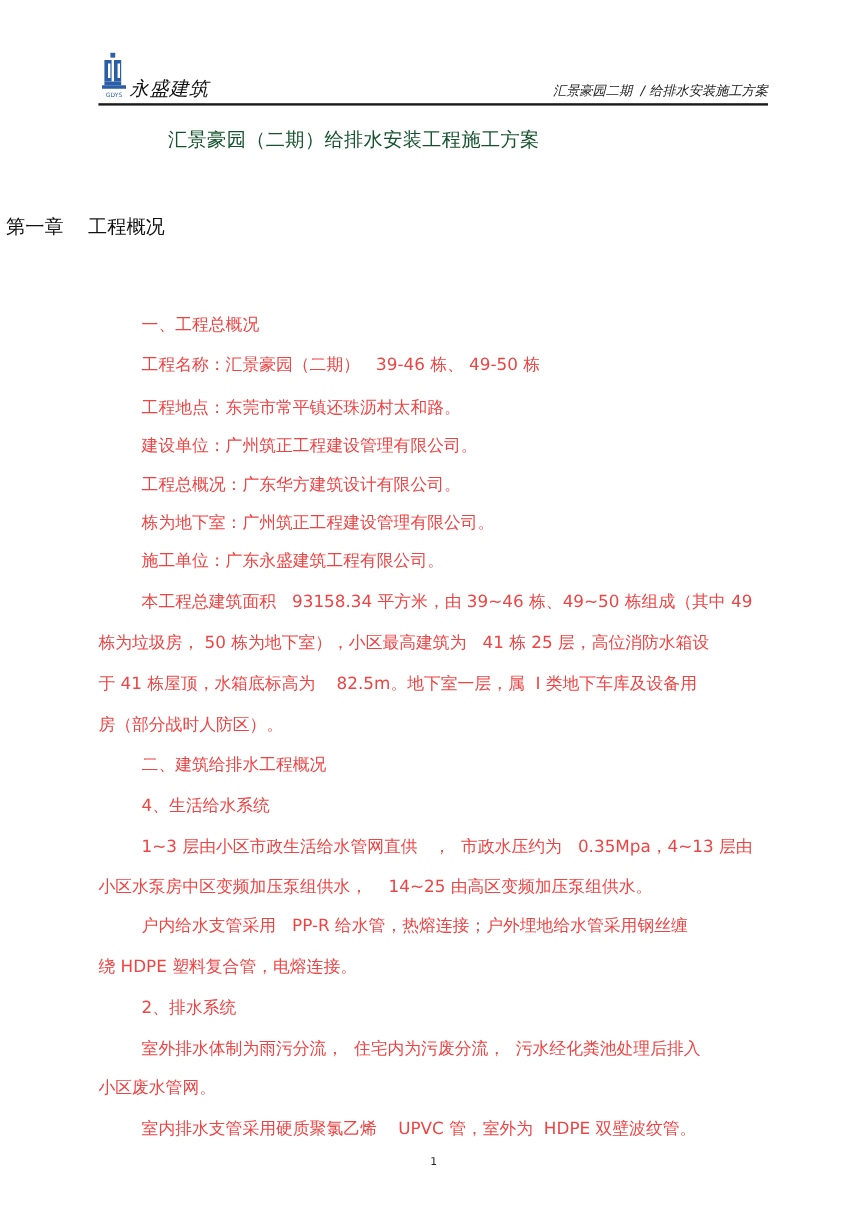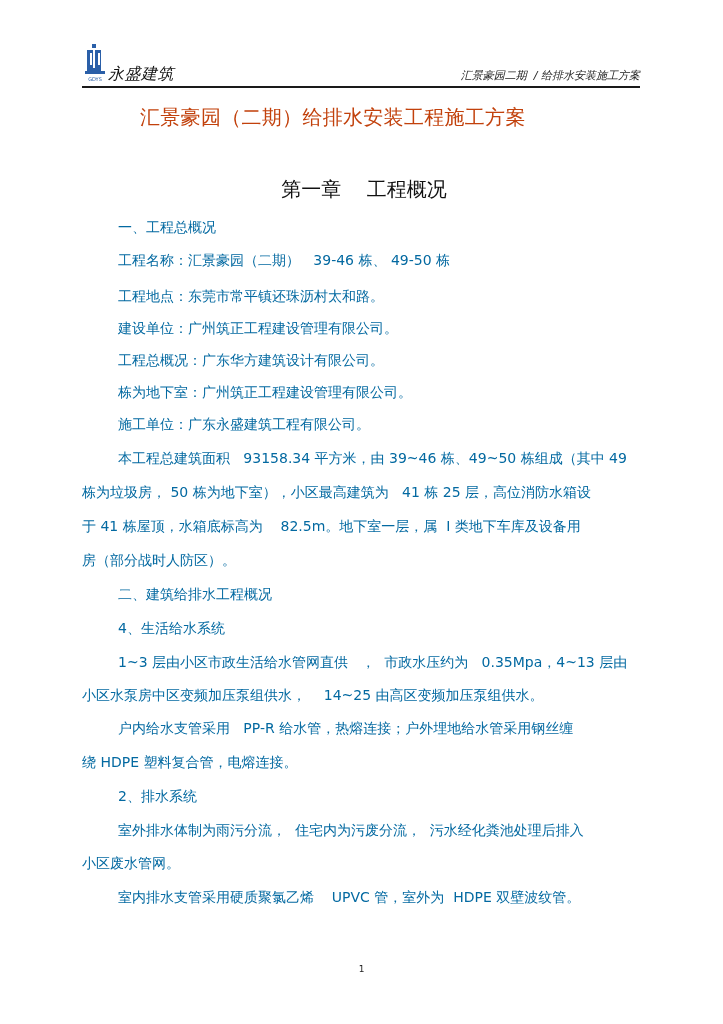--- a/index.html
+++ b/index.html
@@ -53,44 +53,44 @@
     .header-rule {
       position: absolute;
       left: 82px; top: 86px;
       width: 558px; height: 2px;
       background: #1a1a1a;
     }
     
     .doc-title {
       position: absolute;
       left: 140px; top: 104px;
-      font-size: 20px;
+      font-size: 16px;
       line-height: 26px;
-      color: #c2410c;
+      color: #14532d;
       letter-spacing: 0.3px;
       white-space: nowrap;
     }
     .chapter-title {
       position: absolute;
       left: 0; top: 178px;
       width: 723px;
-      text-align: center;
-      font-size: 20px;
+      font-size: 16px;
       line-height: 22px;
       white-space: pre;
       padding-left: 5px;
       box-sizing: border-box;
     }
     
     .line {
       position: absolute;
       font-size: 14px;
       line-height: 20px;
       white-space: pre;
-      color: #0369a1;
+      color: #ef4444;
+      margin-top: 44px;
     }
     .indent { left: 118px; }
     .flush  { left: 82px; }
     .page-number {
       position: absolute;
       left: 0; top: 963px;
       width: 723px;
       text-align: center;
       font-size: 9px;
       line-height: 12px;

